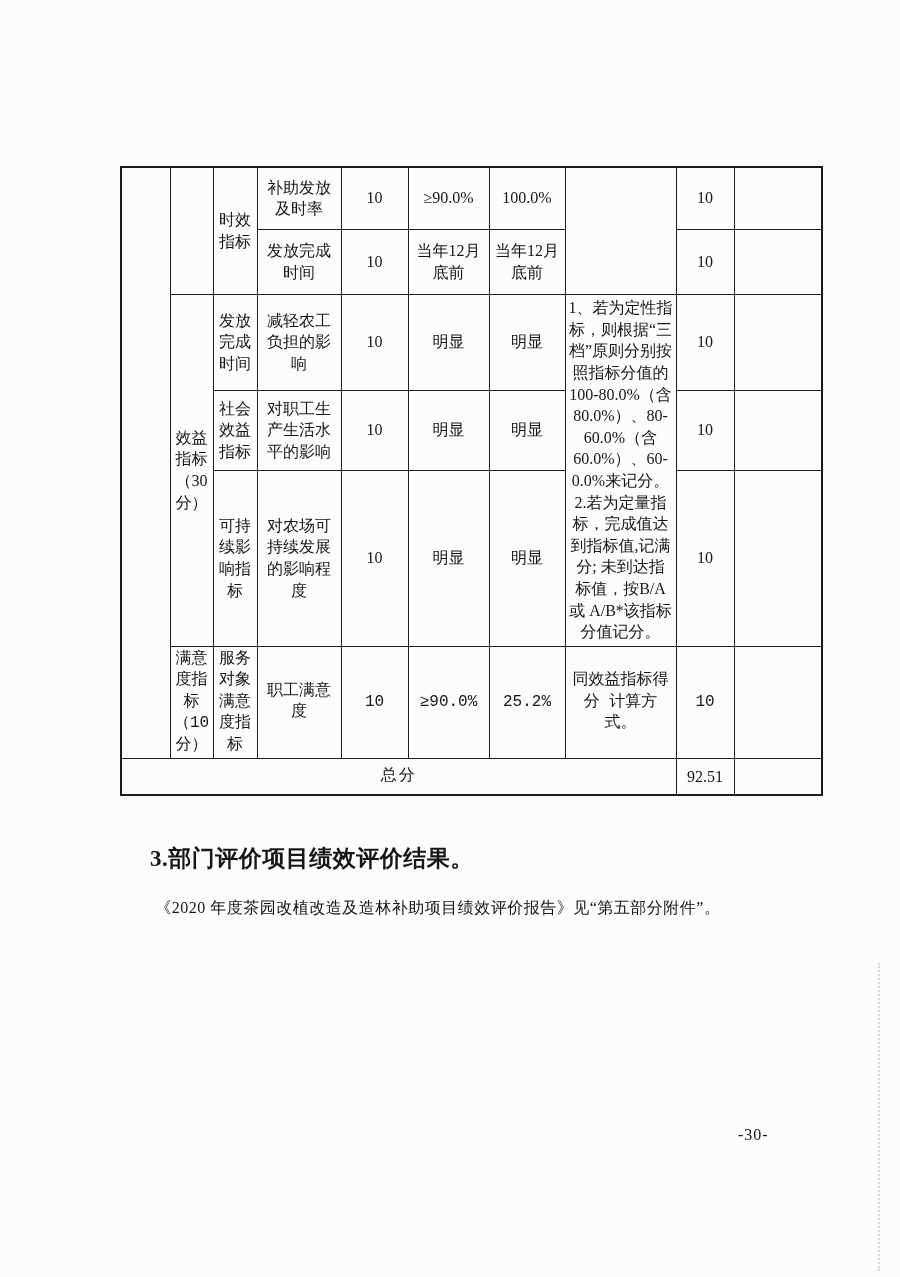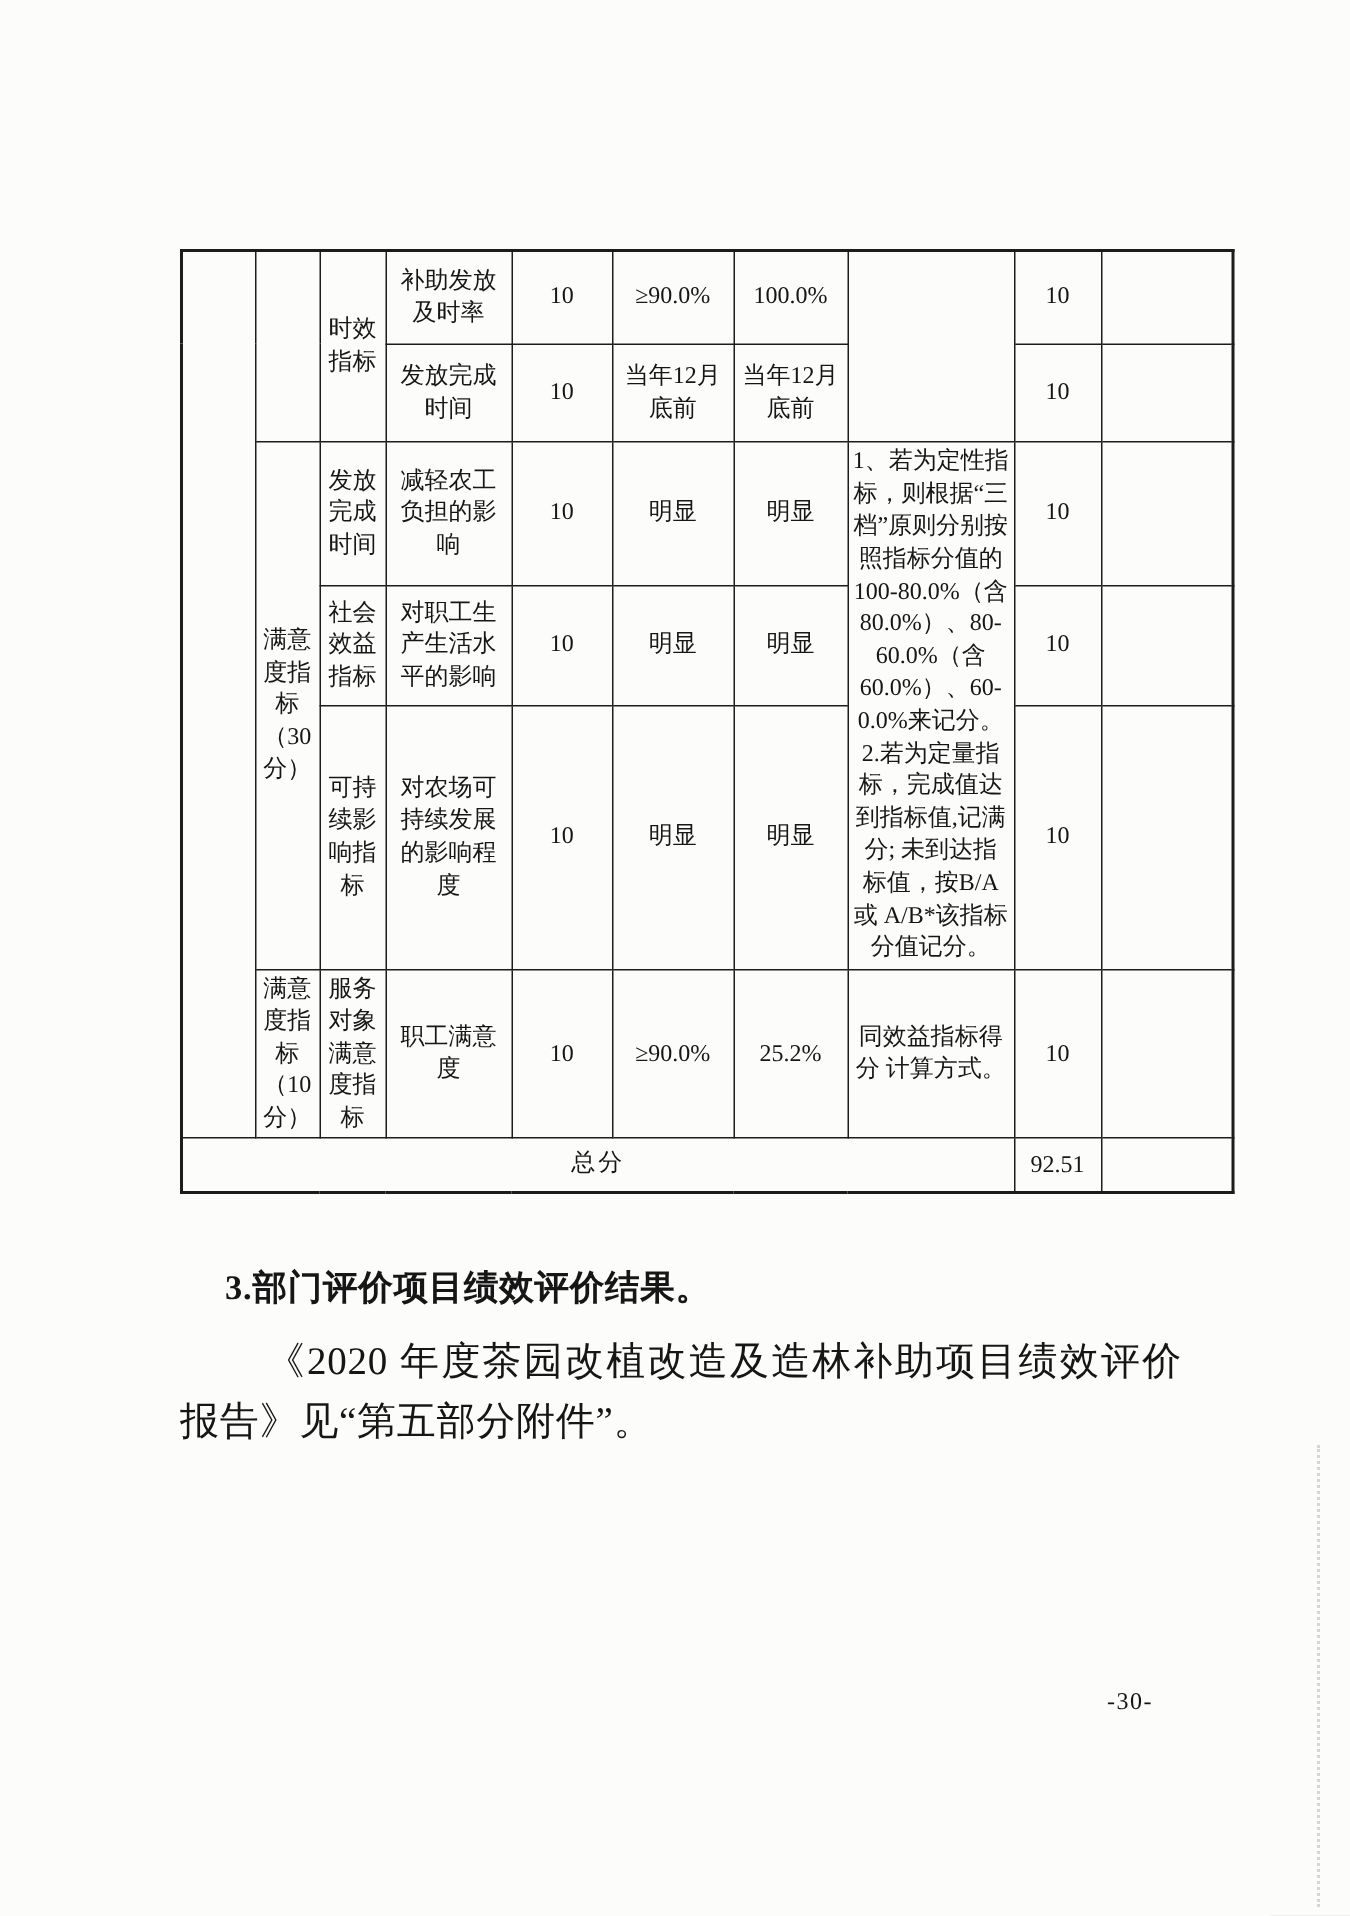--- a/index.html
+++ b/index.html
@@ -42,41 +42,41 @@
     padding: 2px 2px;
     text-align: center;
     margin-top: 12px;
   }
   td.lvl { font-size: 16px; line-height: 1.45; }
   tr.r1 { height: 62px; }
   tr.r2 { height: 65px; }
   tr.r3 { height: 96px; }
   tr.r4 { height: 80px; }
   tr.r5 { height: 176px; }
-  tr.r6 { height: 108px; }
+  tr.r6 { height: 108px; font-family: Liberation Mono, monospace; }
   tr.rt { height: 36px; }
   td.total-label { font-size: 18px; letter-spacing: 2px; font-family: Liberation Mono, monospace; }
 
   
   .body-text {
     position: absolute;
     left: 120px;
     top: 843px;
     width: 668px;
   }
   .section-heading {
     font-size: 23px;
     font-weight: bold;
     margin-left: 30px;
     line-height: 32px;
     letter-spacing: 0.5px;
   }
   .body-paragraph {
     margin-top: 13px;
-    font-size: 26px;
+    font-size: 16px;
     line-height: 40px;
     text-indent: 2.2em;
     text-align: justify;
     letter-spacing: 0.5px;
   }
 
   
   .page-number {
     position: absolute;
     left: 738px;
@@ -129,21 +129,21 @@
       </tr>
       <tr class="r2">
         <td>发放完成时间</td>
         <td class="num">10</td>
         <td>当年12月底前</td>
         <td>当年12月底前</td>
         <td class="num">10</td>
         <td></td>
       </tr>
       <tr class="r3">
-        <td rowspan="3" class="lvl">满意度指标（30分）</td>
+        <td rowspan="3" class="lvl">效益指标（30分）</td>
         <td class="lvl">发放完成时间</td>
         <td>减轻农工负担的影响</td>
         <td class="num">10</td>
         <td>明显</td>
         <td>明显</td>
         <td rowspan="3" class="method">1、若为定性指标，则根据“三档”原则分别按照指标分值的100-80.0%（含80.0%）、80-60.0%（含60.0%）、60-0.0%来记分。 2.若为定量指标，完成值达到指标值,记满分; 未到达指标值，按B/A 或 A/B*该指标分值记分。</td>
         <td class="num">10</td>
         <td></td>
       </tr>
       <tr class="r4">

